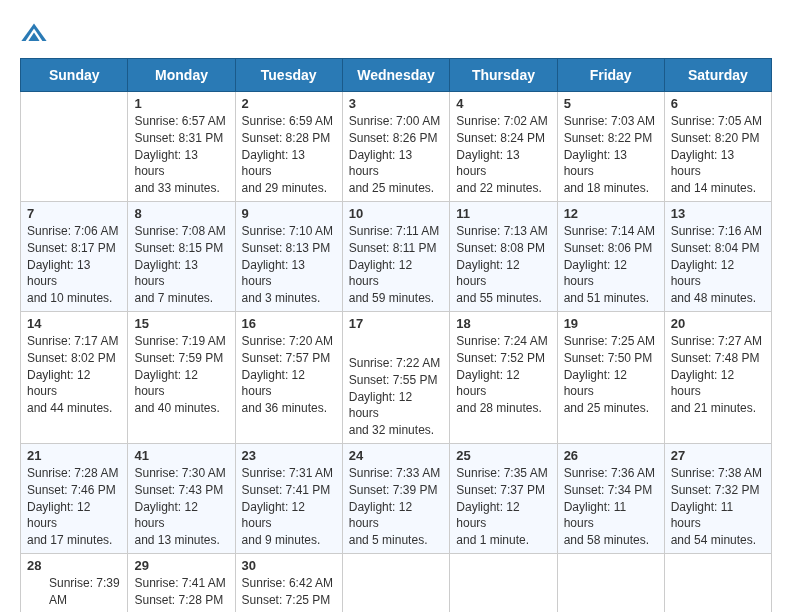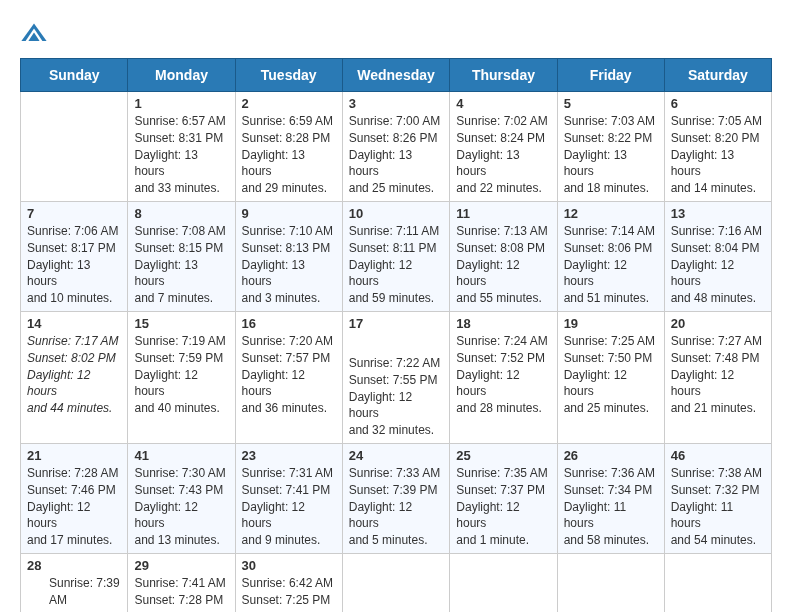--- a/index.html
+++ b/index.html
@@ -227,21 +227,21 @@
           <span class="day-number">13</span>
           <div class="day-info" style="white-space: pre-line;">Sunrise: 7:16 AM
 Sunset: 8:04 PM
 Daylight: 12 hours
 and 48 minutes.</div>
         </td>
       </tr>
       <tr>
         <td>
           <span class="day-number">14</span>
-          <div class="day-info" style="white-space: pre-line; font-style: italic;">Sunrise: 7:17 AM
+          <div class="day-info" style="white-space: pre-line;">Sunrise: 7:17 AM
 Sunset: 8:02 PM
 Daylight: 12 hours
 and 44 minutes.</div>
         </td>
         <td>
           <span class="day-number">15</span>
           <div class="day-info" style="white-space: pre-line;">Sunrise: 7:19 AM
 Sunset: 7:59 PM
 Daylight: 12 hours
 and 40 minutes.</div>
@@ -319,21 +319,21 @@
 and 1 minute.</div>
         </td>
         <td>
           <span class="day-number">26</span>
           <div class="day-info" style="white-space: pre-line;">Sunrise: 7:36 AM
 Sunset: 7:34 PM
 Daylight: 11 hours
 and 58 minutes.</div>
         </td>
         <td>
-          <span class="day-number">46</span>
+          <span class="day-number">27</span>
           <div class="day-info" style="white-space: pre-line;">Sunrise: 7:38 AM
 Sunset: 7:32 PM
 Daylight: 11 hours
 and 54 minutes.</div>
         </td>
       </tr>
       <tr>
         <td>
           <span class="day-number">28</span>
           <div class="day-info" style="white-space: pre-line; margin-left: 22px;">Sunrise: 7:39 AM

